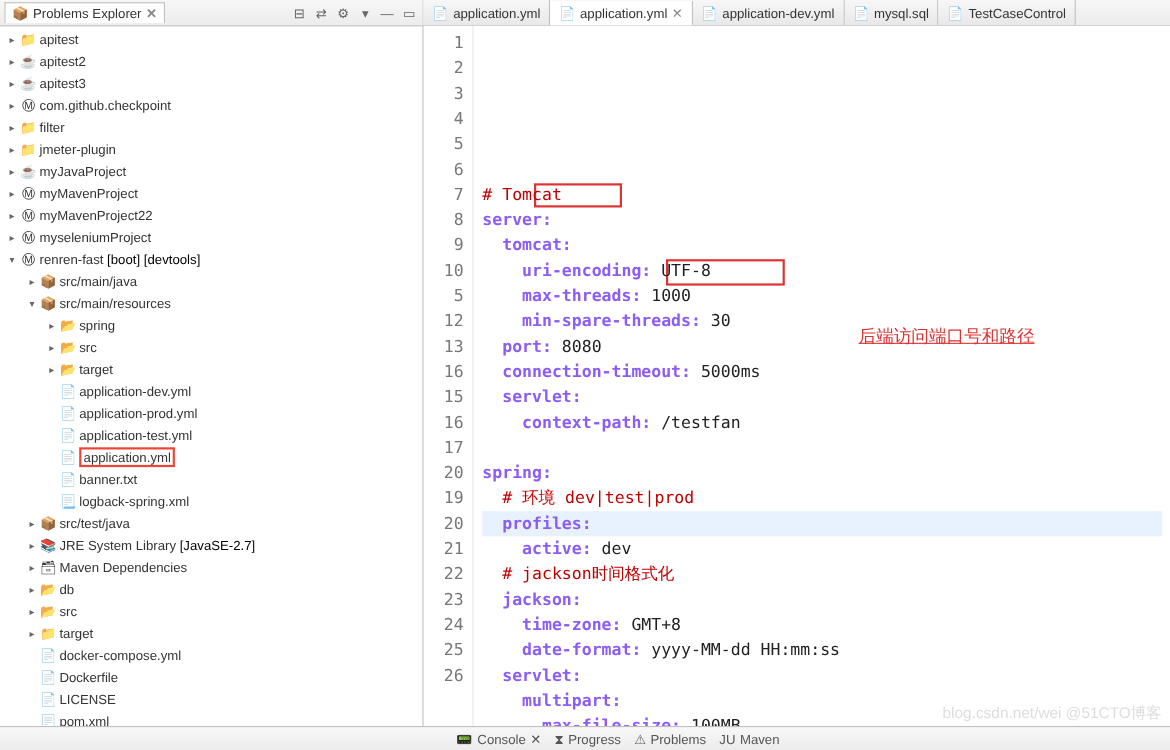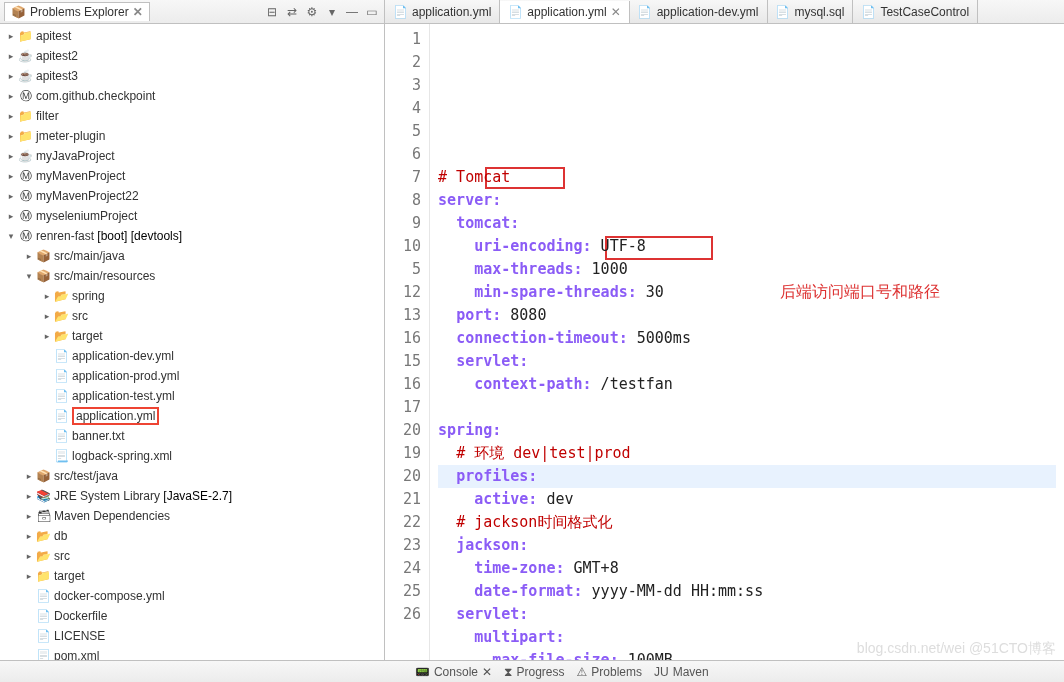--- a/index.html
+++ b/index.html
@@ -365,21 +365,21 @@
           <div>22</div>
           <div>23</div>
           <div>24</div>
           <div>25</div>
           <div>26</div>
         </div>
       <div class="code" id="code">
         
         <div class="red-outline" id="box1" style="top: 143px; left: 55px; width: 80px; height: 22px;"></div>
         <div class="red-outline" id="box2" style="top: 212px; left: 175px; width: 108px; height: 24px;"></div>
-        <div class="annotation" id="note" style="top: 256px; left: 350px;">后端访问端口号和路径</div>
+        <div class="annotation" id="note" style="top: 271px; left: 350px; text-decoration: underline;">后端访问端口号和路径</div>
       <div class="line"><span class="tok-comment"># Tomcat</span></div><div class="line"><span class="tok-key">server</span><span class="tok-key">:</span></div><div class="line"><span>  </span><span class="tok-key">tomcat:</span></div><div class="line"><span>    </span><span class="tok-key">uri-encoding:</span><span class="tok-plain"> UTF-8</span></div><div class="line"><span>    </span><span class="tok-key">max-threads:</span><span class="tok-plain"> 1000</span></div><div class="line"><span>    </span><span class="tok-key">min-spare-threads:</span><span class="tok-plain"> 30</span></div><div class="line"><span>  </span><span class="tok-key">port:</span><span class="tok-plain"> 8080</span></div><div class="line"><span>  </span><span class="tok-key">connection-timeout:</span><span class="tok-plain"> 5000ms</span></div><div class="line"><span>  </span><span class="tok-key">servlet:</span></div><div class="line"><span>    </span><span class="tok-key">context-path:</span><span class="tok-plain"> /testfan</span></div><div class="line">&nbsp;</div><div class="line"><span class="tok-key">spring</span><span class="tok-key">:</span></div><div class="line"><span>  </span><span class="tok-comment"># 环境 dev|test|prod</span></div><div class="line current"><span>  </span><span class="tok-key">profiles:</span></div><div class="line"><span>    </span><span class="tok-key">active:</span><span class="tok-plain"> dev</span></div><div class="line"><span>  </span><span class="tok-comment"># jackson时间格式化</span></div><div class="line"><span>  </span><span class="tok-key">jackson:</span></div><div class="line"><span>    </span><span class="tok-key">time-zone:</span><span class="tok-plain"> GMT+8</span></div><div class="line"><span>    </span><span class="tok-key">date-format:</span><span class="tok-plain"> yyyy-MM-dd HH:mm:ss</span></div><div class="line"><span>  </span><span class="tok-key">servlet:</span></div><div class="line"><span>    </span><span class="tok-key">multipart:</span></div><div class="line"><span>      </span><span class="tok-key">max-file-size:</span><span class="tok-plain"> 100MB</span></div></div>
     </div>
   </div>
 </div>
 
 <div class="bottom-bar">
   <div class="btab">📟 <span>Console</span> ✕</div>
   <div class="btab">⧗ <span>Progress</span></div>
   <div class="btab">⚠ <span>Problems</span></div>
   <div class="btab">JU <span>Maven</span></div>

